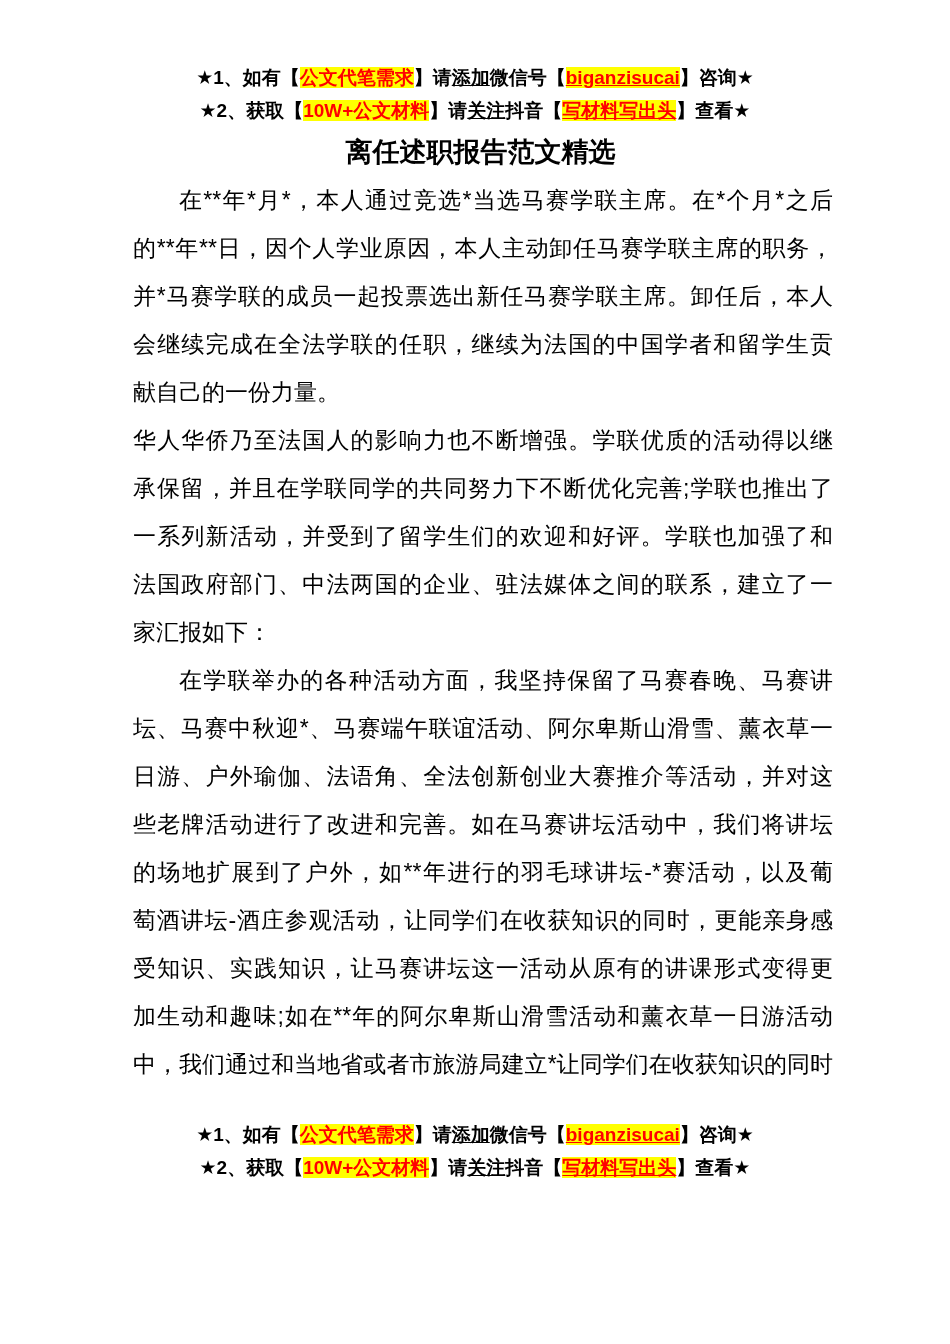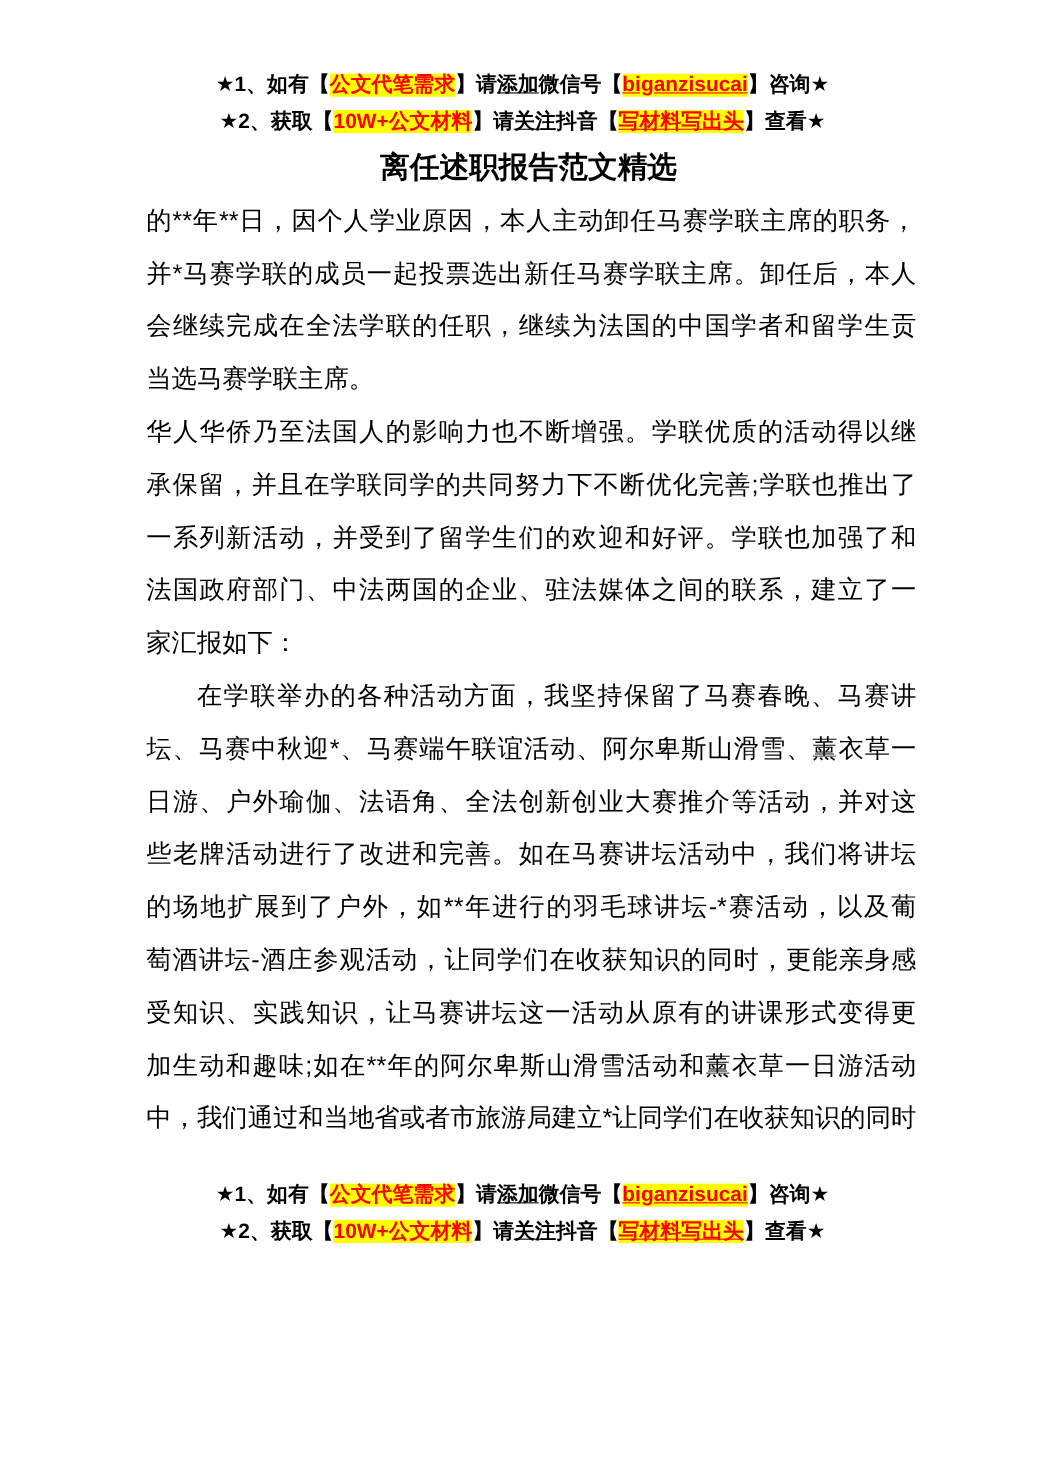--- a/index.html
+++ b/index.html
@@ -71,24 +71,25 @@
 
   <div class="promo promo-header">
     <div class="promo-line"><span class="seg plain">★1、如有【</span><span class="seg hl">公文代笔需求</span><span class="seg plain">】请</span><span class="seg u">添加</span><span class="seg plain">微信号【</span><span class="seg hl-u">biganzisucai</span><span class="seg plain">】咨询★</span></div>
     <div class="promo-line"><span class="seg plain">★2、获取【</span><span class="seg hl">10W+公文材料</span><span class="seg plain">】请</span><span class="seg u">关注</span><span class="seg plain">抖音【</span><span class="seg hl-u">写材料写出头</span><span class="seg plain">】查看★</span></div>
   </div>
 
   <h1 class="doc-title">离任述职报告范文精选</h1>
 
   <div class="doc-body">
       <div class="para">
+        <div class="line first">在**年*月*，本人通过竞选*当选马赛学联主席。在*个月*之后</div>
         <div class="line">的**年**日，因个人学业原因，本人主动卸任马赛学联主席的职务，</div>
         <div class="line">并*马赛学联的成员一起投票选出新任马赛学联主席。卸任后，本人</div>
         <div class="line">会继续完成在全法学联的任职，继续为法国的中国学者和留学生贡</div>
-        <div class="line short">当选马赛学联主席。</div>
+        <div class="line short">献自己的一份力量。</div>
       </div>
       <div class="para">
         <div class="line">华人华侨乃至法国人的影响力也不断增强。学联优质的活动得以继</div>
         <div class="line">承保留，并且在学联同学的共同努力下不断优化完善;学联也推出了</div>
         <div class="line">一系列新活动，并受到了留学生们的欢迎和好评。学联也加强了和</div>
         <div class="line">法国政府部门、中法两国的企业、驻法媒体之间的联系，建立了一</div>
         <div class="line short">家汇报如下：</div>
       </div>
       <div class="para">
         <div class="line first">在学联举办的各种活动方面，我坚持保留了马赛春晚、马赛讲</div>

